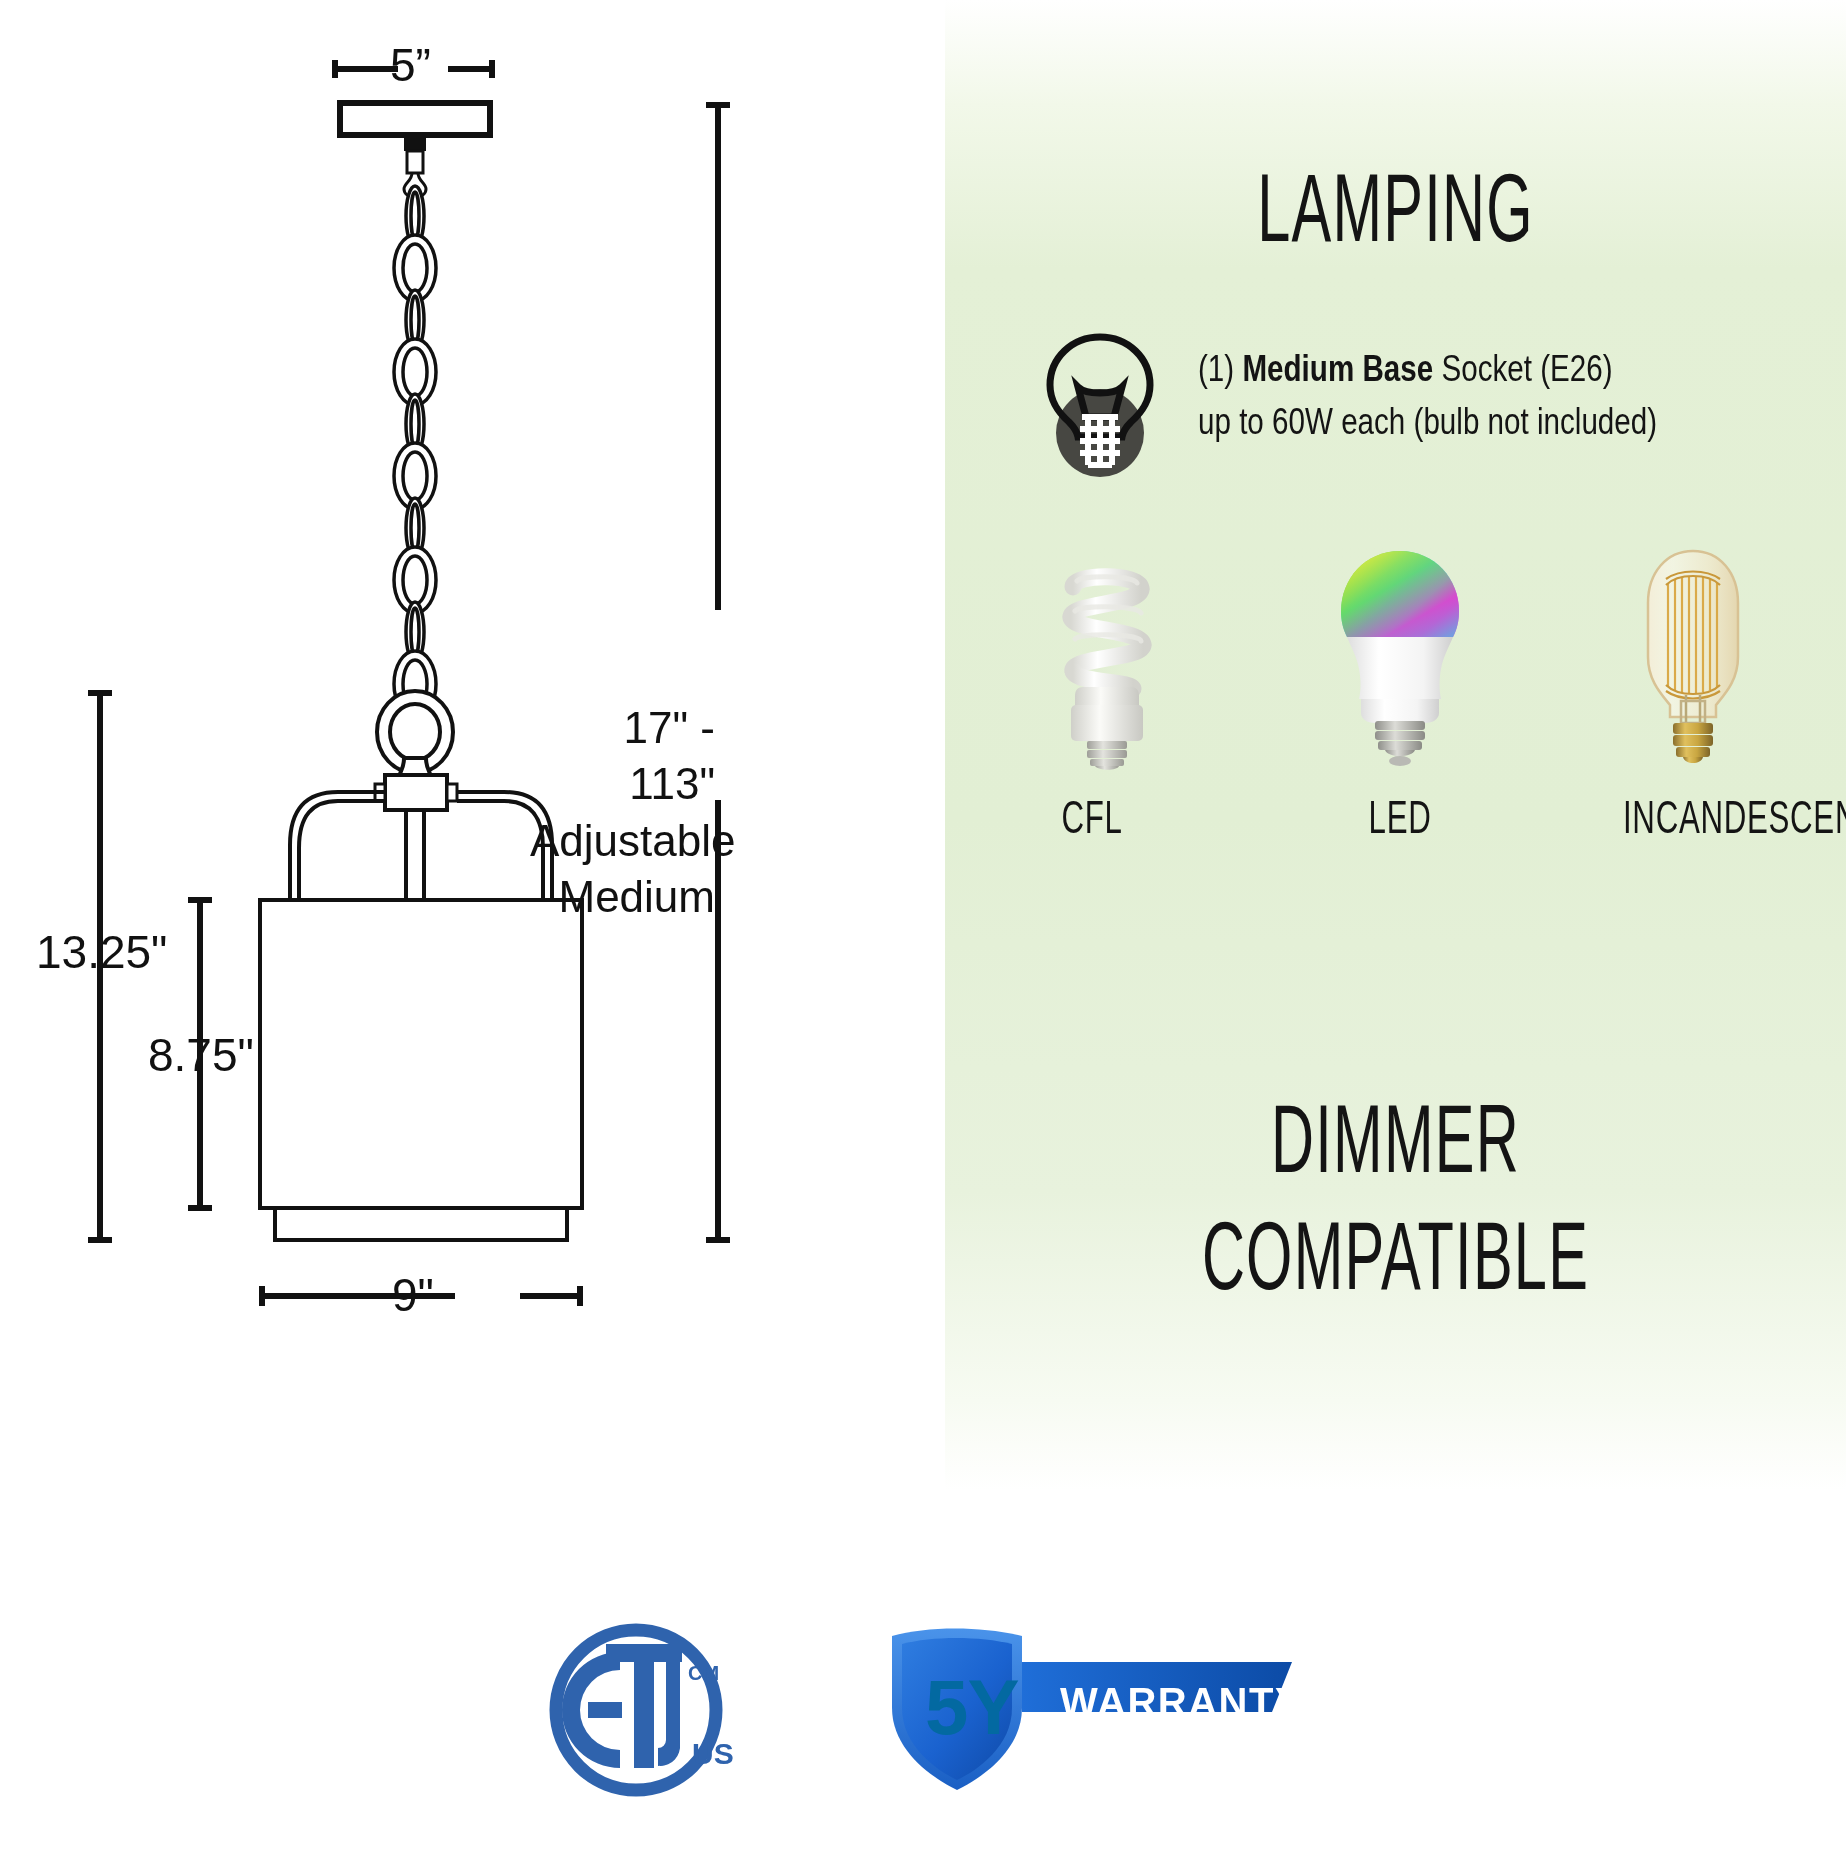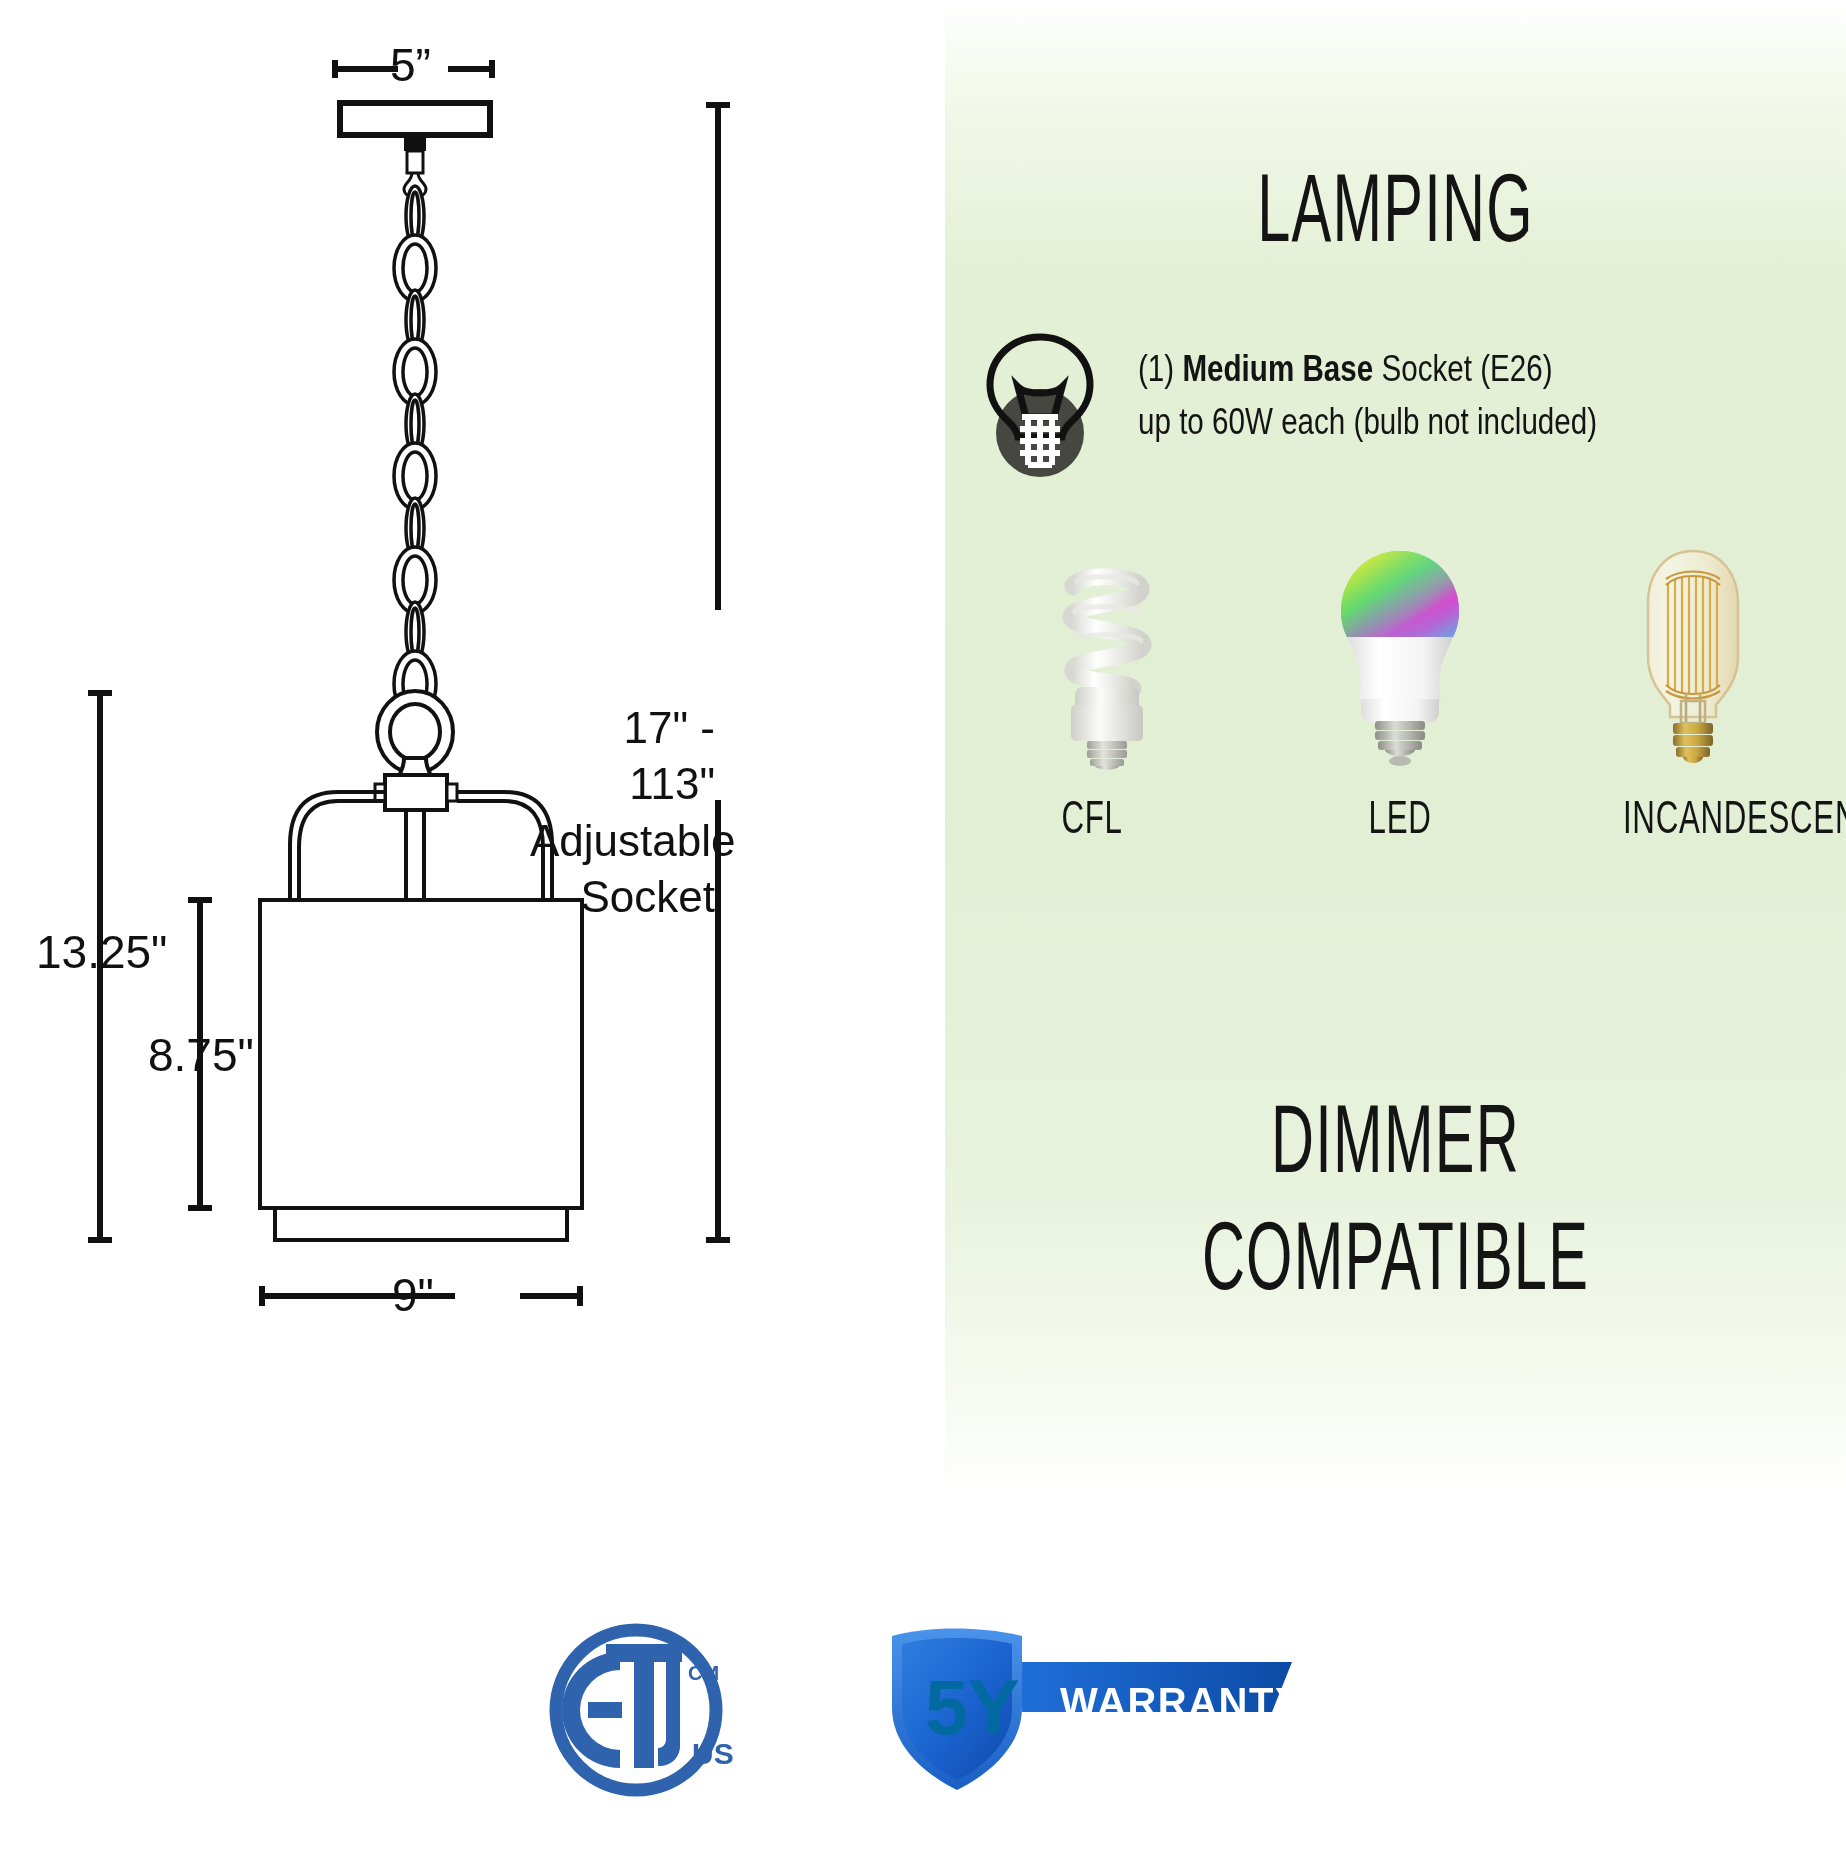--- a/index.html
+++ b/index.html
@@ -32,21 +32,21 @@
     letter-spacing:2px;
     color:#141414;
     transform:scaleX(0.62);
     transform-origin:center center;
     white-space:nowrap;
     line-height:1.05;
   }
 
   
   .socket-row{
-    position:absolute;left:960px;top:325px;width:800px;height:170px;text-decoration:underline;
+    position:absolute;left:1020px;top:325px;width:800px;height:170px;text-decoration:underline;
   }
   .bulb-icon{position:absolute;left:0;top:0;width:160px;height:160px;}
   .socket-text{
     position:absolute;left:178px;top:18px;width:620px;
     font-size:37px;line-height:1.42;color:#141414;
     transform:scaleX(0.80);transform-origin:left center;
     white-space:nowrap;
   }
   .socket-text .bold{font-weight:bold;}
 
@@ -218,21 +218,21 @@
 
     <div class="dim-text" style="left:36px;top:925px;font-size:46px;">13.25"</div>
 
     <div class="dim-text" style="left:148px;top:1028px;font-size:46px;">8.75"</div>
 
     <div class="dim-text" style="left:392px;top:1268px;font-size:46px;">9"</div>
 
     <div class="adj-text">
       <div>17" - 113"</div>
       <div>Adjustable</div>
-      <div>Socket</div>
+      <div>Medium</div>
     </div>
   </div>
 
   <div class="lamping-title">LAMPING</div>
 
   <div class="socket-row">
     <svg class="bulb-icon" viewBox="0 0 160 160">
       <circle cx="80" cy="108" r="44" fill="#474742"></circle>
       <path d="M80,12 C52,12 30,33 30,60 c0,17 9,28 19,37 c5,5 8,9 9,15 h44 c1,-6 4,-10 9,-15 c10,-9 19,-20 19,-37 C130,33 108,12 80,12 Z" fill="none" stroke="#111111" stroke-width="7"></path>
       <path d="M58,62 C66,70 94,70 102,62 L94,92 h-28 z" fill="none" stroke="#111111" stroke-width="7"></path>

